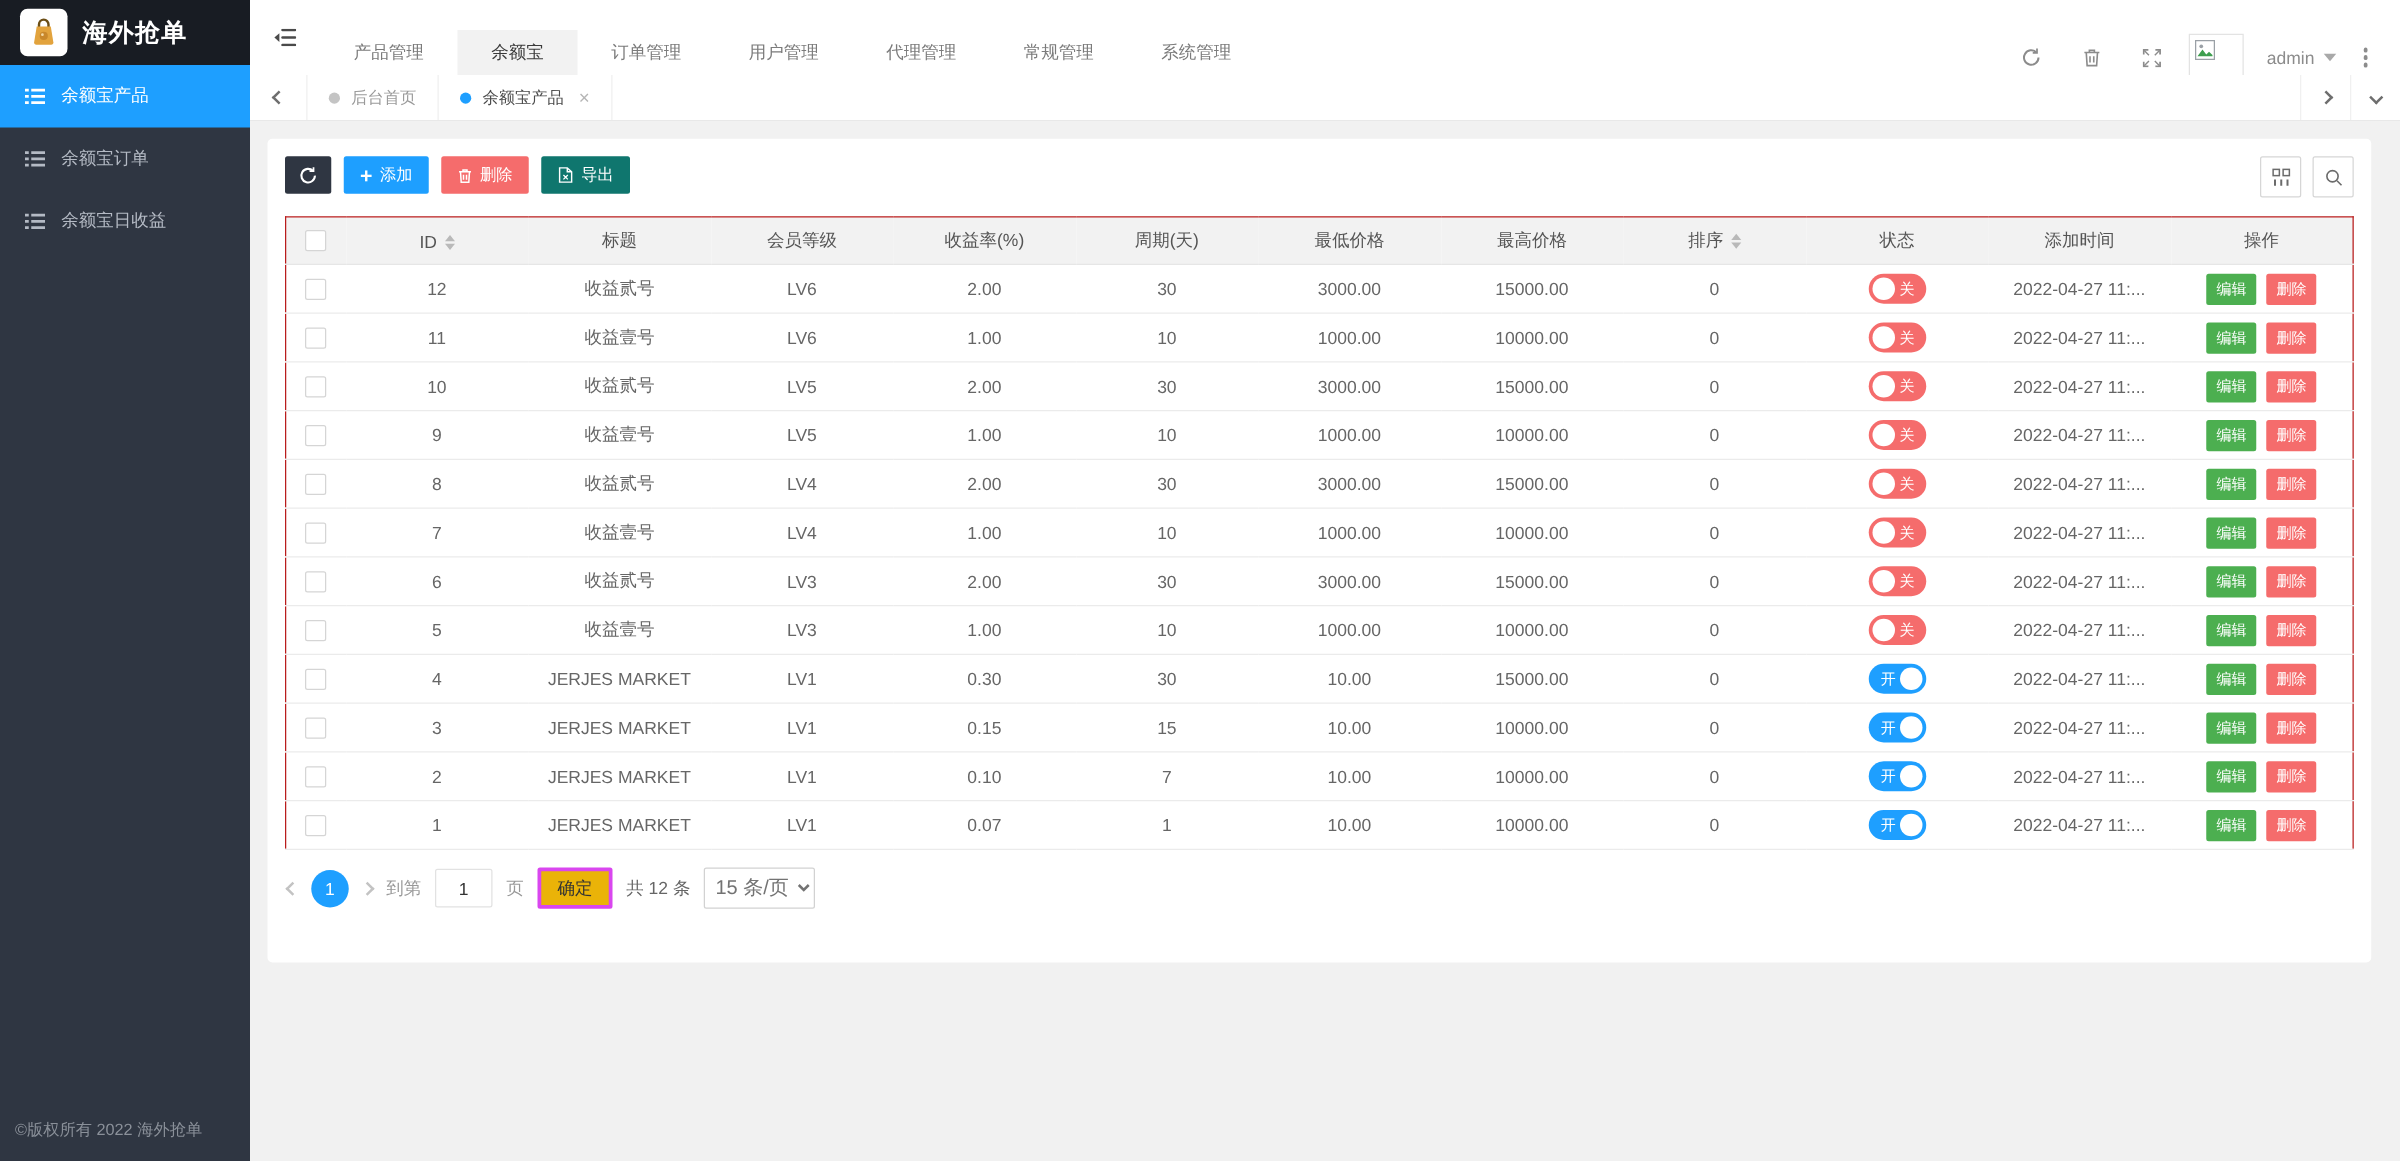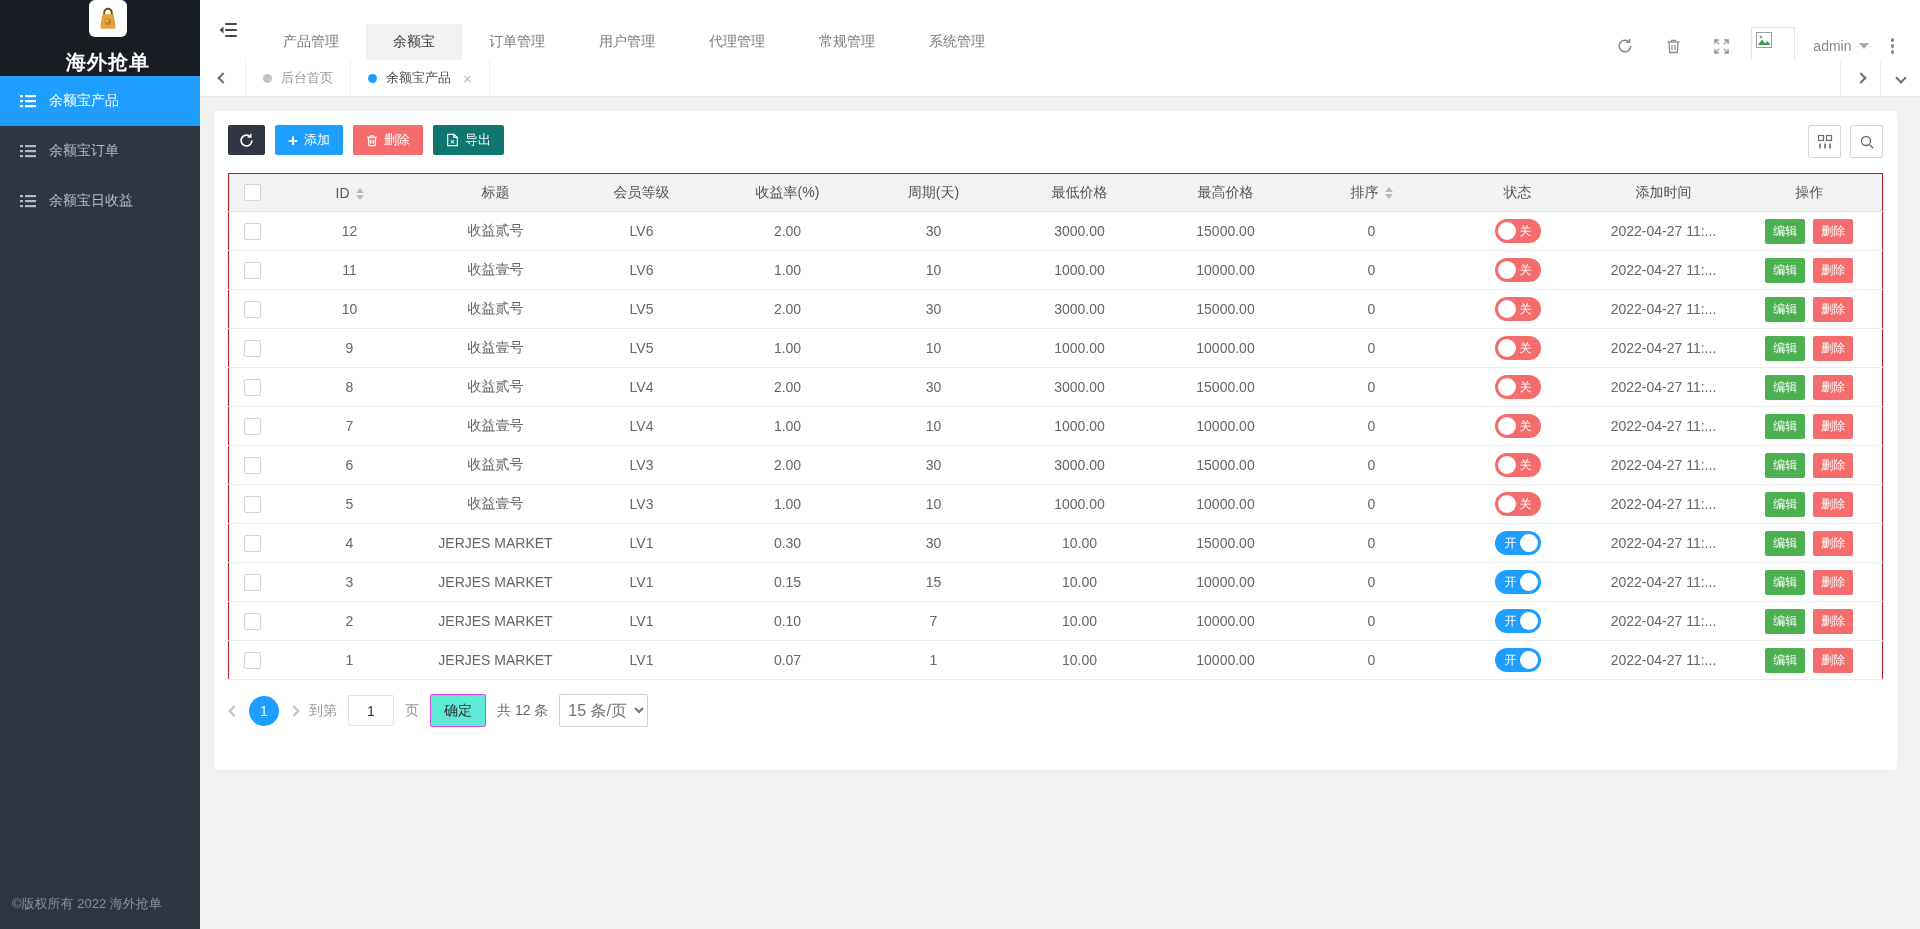--- a/index.html
+++ b/index.html
@@ -1,21 +1,21 @@
 <!DOCTYPE html>
 <html><head>
 <meta charset="utf-8">
 <style>
   * { margin:0; padding:0; box-sizing:border-box; }
   html,body { width:1920px; height:929px; overflow:hidden; }
   body { font-family:"Liberation Sans","DejaVu Sans",sans-serif; font-size:14px; background:#F1F1F1; display:flex; }
 
   
   .sidebar { width:200px; background:#2F3642; display:flex; flex-direction:column; flex-shrink:0; }
-  .logo { height:76px; background:#181C23; display:flex; align-items:center; padding-left:16px; gap:12px; flex-shrink:0;flex-direction:column; }
+  .logo { height:52px; background:#181C23; display:flex; align-items:center; padding-left:16px; gap:12px; flex-shrink:0; }
   .logo-box { width:38px; height:38px; background:#fff; border-radius:6px; display:flex; align-items:center; justify-content:center; }
   .brand-title { color:#fff; font-size:20px; font-weight:bold; letter-spacing:1px; }
   .side-menu { flex:1; padding-top:0; }
   .side-item { height:50px; display:flex; align-items:center; padding-left:20px; gap:13px; color:#B4BAC4; font-size:14px; cursor:pointer; }
   .side-item.active { background:#1E9FFF; color:#fff; }
   .side-item svg { flex-shrink:0; }
   .copyright { color:#8A9099; font-size:13px; padding:0 10px 16px 12px; }
 
   
   .main { flex:1; display:flex; flex-direction:column; min-width:0; }
@@ -88,21 +88,21 @@
 
   .mini-btn { display:inline-block; padding:4px 8px; border-radius:2px; color:#fff; font-size:12px; margin:0 4px; cursor:pointer; }
   .mini-edit { background:#4CAF50; }
   .mini-del  { background:#F56C6C; }
 
   
   .pager { display:flex; align-items:center; margin-top:14px; padding-left:2px; font-size:14px; color:#999; gap:11px; padding-bottom:14px; }
   .pg-arrow { color:#C3C3C3; display:flex; align-items:center; cursor:pointer; }
   .pg-current { width:30px; height:30px; border-radius:50%; background:#1E9FFF; color:#fff; display:flex; align-items:center; justify-content:center; font-size:14px; cursor:pointer; }
   .pg-input { width:46px; height:31px; border:1px solid #E2E2E2; border-radius:2px; text-align:center; color:#333; font-size:14px; font-family:inherit; }
-  .pg-btn { height:33px; padding:0 13px; border:1px solid #d946ef; border-radius:2px; background:#5eead4; color:#333; font-size:14px; cursor:pointer; font-family:Liberation Mono, monospace; }
+  .pg-btn { height:33px; padding:0 13px; border:3px solid #d946ef; border-radius:2px; background:#eab308; color:#333; font-size:14px; cursor:pointer; font-family:Liberation Mono, monospace; }
   .pg-total { color:#666; }
   .pg-select { height:33px; border:1px solid #D2D2D2; border-radius:2px; background:#fff; color:#737373; font-size:16px; padding:0 4px; cursor:pointer; font-family:inherit; }
 </style>
 </head>
 <body>
 
 <aside class="sidebar">
   <div class="logo">
     <span class="logo-box">
       <svg width="26" height="26" viewBox="0 0 24 24">

